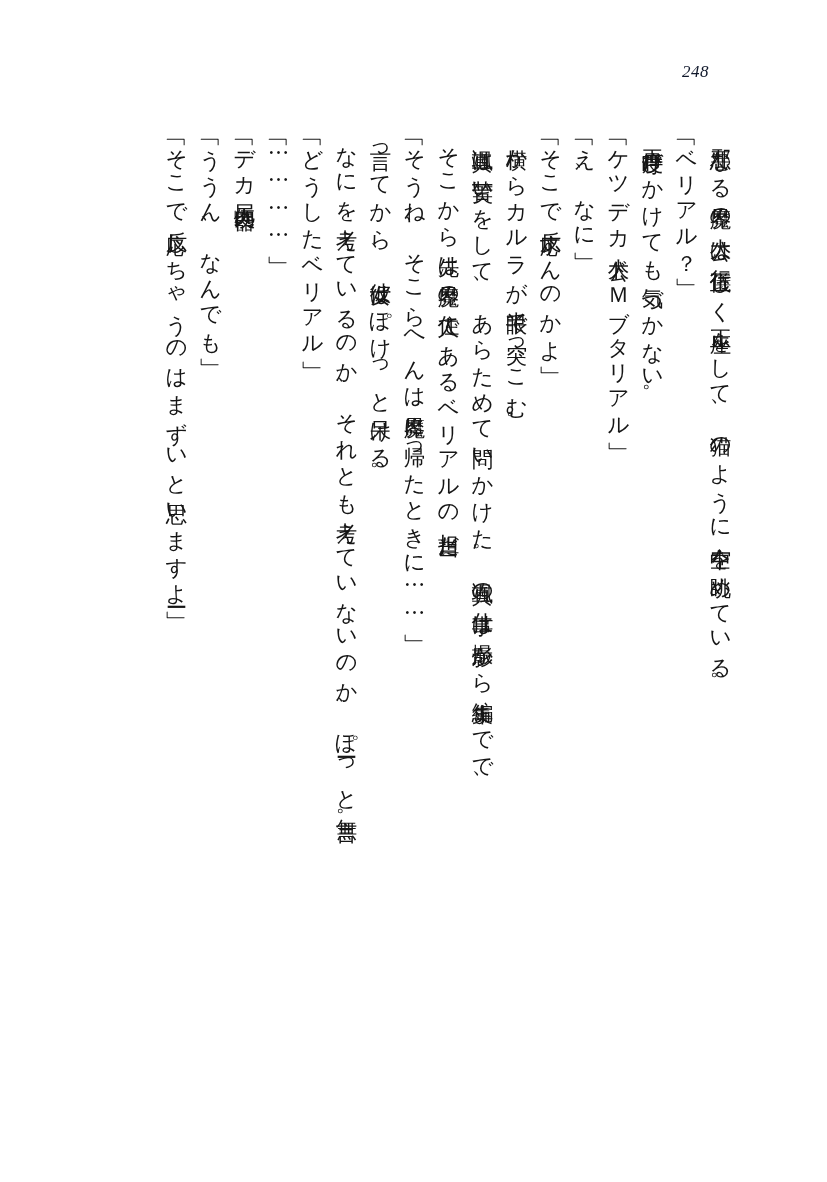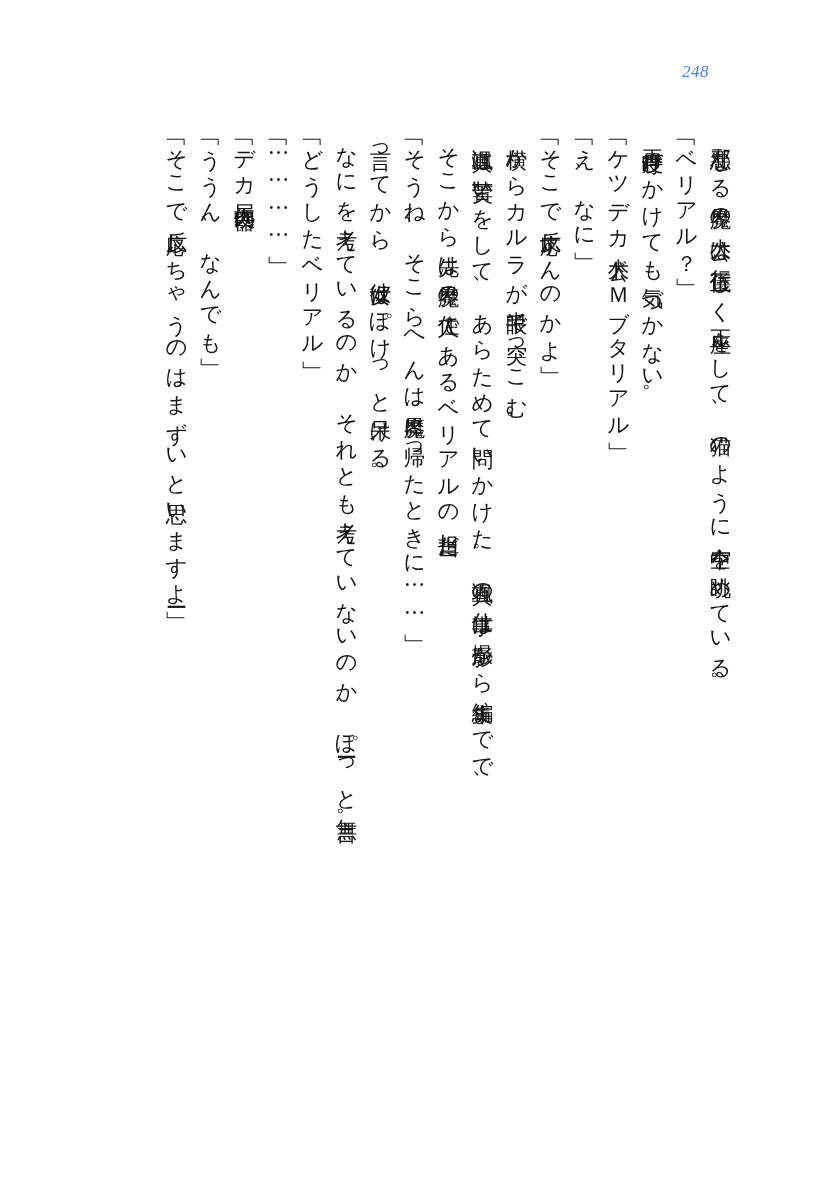--- a/index.html
+++ b/index.html
@@ -24,21 +24,21 @@
 
   
   .page-number {
     position: absolute;
     top: 62px;
     right: 118px;
     font-family: "Liberation Serif", "DejaVu Serif", serif;
     font-style: italic;
     font-size: 17px;
     letter-spacing: 0.5px;
-    color: #3b82f6;
+    color: #0f172a;
   }
 
   
   .body-text {
     position: absolute;
     top: 132px;
     right: 96px;
     left: 96px;
     height: 900px;
     display: flex;

